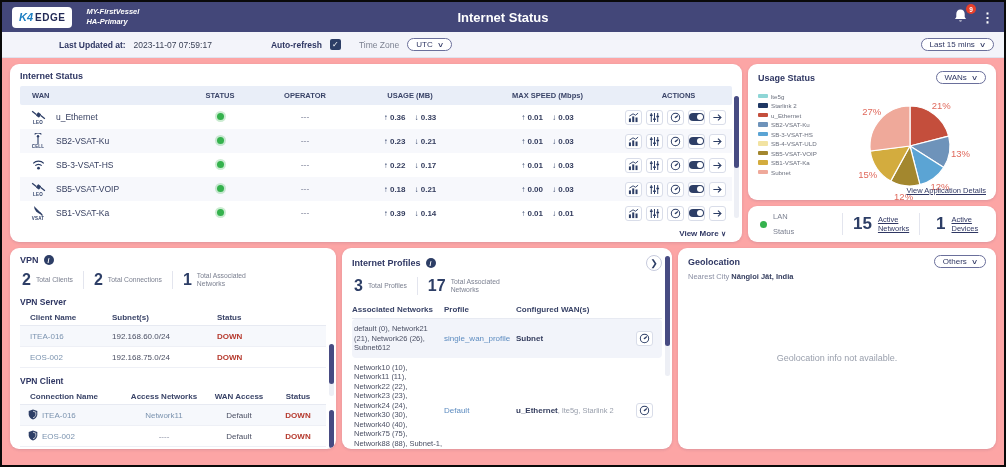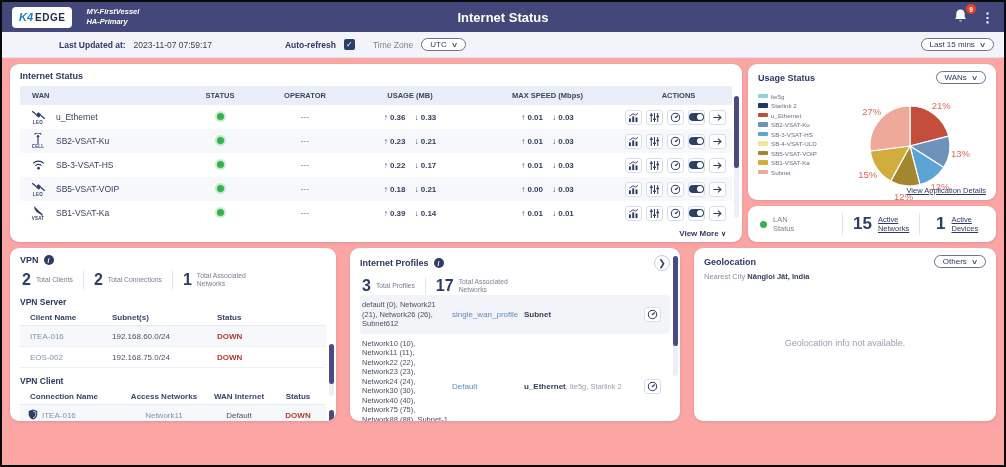--- a/index.html
+++ b/index.html
@@ -23,21 +23,21 @@
   .subbar .lbl { font-weight:bold; color:#2f3763;padding-left:47px; }
   .chk { width:11px; height:11px; background:#2d3e66; border-radius:2px; color:#fff; font-size:8px; display:flex; align-items:center; justify-content:center; cursor:pointer; }
   .pill { border:1px solid #6a6f9b; border-radius:10px; padding:1px 8px; font-size:8px; color:#2f3763; display:inline-flex; align-items:center; gap:5px; background:#fff; cursor:pointer; white-space:nowrap; }
   .pill .chev { font-size:7px; transform:scaleX(1.4); }
   .subbar-right { margin-left:auto; }
 
   
   .content { padding:6px 8px; }
   .card { background:#fff; border-radius:9px; box-shadow:0 1px 3px rgba(40,45,90,.14); position:relative; }
   .row-top { display:flex; gap:6px; }
-  .row-bottom { display:flex; gap:14px; margin-top:6px; height:173px; }
+  .row-bottom { display:flex; gap:6px; margin-top:6px; height:201px; }
 
   .card-title { font-size:9px; font-weight:bold; color:#2f3763; }
 
   
   .ist-card { flex:1; height:178px; padding:7px 10px; overflow:hidden; }
   .ist-table { margin-top:5px; }
   .t-head, .t-row { display:grid; grid-template-columns:160px 80px 90px 120px 155px 1fr; align-items:center; }
   .t-head { background:#e9eef8; height:19px; font-size:7.5px; font-weight:bold; color:#3a4468; border-radius:2px; }
   .t-head > div:first-child { padding-left:12px; }
   .t-head > div { text-align:center; }
@@ -68,21 +68,21 @@
   .usage-body { display:flex; margin-top:2px; }
   .legend { width:72px; padding-top:4px; }
   .legend-item { display:flex; align-items:center; gap:3px; margin:2.5px 0; }
   .swatch { width:10px; height:4.5px; border-radius:1px; flex:none; }
   .legend-label { font-size:6.2px; color:#6a6f7d; white-space:nowrap; }
   .pie-wrap { flex:1; display:flex; justify-content:center; }
   .usage-link { position:absolute; right:10px; bottom:5px; font-size:7.5px; color:#2f3763; text-decoration:underline; cursor:pointer; }
 
   .lan-card { height:36px; display:flex; align-items:center; padding:0 12px; }
   .lan-left { display:flex; align-items:center; gap:6px; width:72px; }
-  .lan-lbl { font-size:7.5px; color:#7c8191; line-height:9px; }
+  .lan-lbl { font-size:7.5px; color:#7c8191; line-height:15px; }
   .lan-div { width:1px; height:22px; background:#e3e5ee; margin:0 10px; }
   .lan-stat { display:flex; align-items:center; gap:6px; flex:1; justify-content:center; }
   .big-num { font-size:17px; font-weight:bold; color:#2d3e66; }
   .lan-link { font-size:7.5px; color:#2f3763; text-decoration:underline; line-height:9px; cursor:pointer; }
 
   
   .vpn-card { width:326px; padding:7px 10px; overflow:hidden; }
   .info-i { width:10px; height:10px; border-radius:50%; background:#2d3e66; color:#fff; font-size:6.5px; font-style:italic; font-weight:bold; display:inline-flex; align-items:center; justify-content:center; margin-left:5px; cursor:pointer; }
   .stats-row { display:flex; margin-top:6px; }
   .stat { display:flex; align-items:center; gap:5px; padding:0 10px; border-left:1px solid #e3e5ee; }
@@ -141,21 +141,21 @@
         </svg>
         <span class="badge">9</span>
       </div>
       <span class="kebab">⋮</span>
     </div>
   </div>
 
   <div class="subbar">
     <span class="lbl">Last Updated at:</span>
     <span>2023-11-07 07:59:17</span>
-    <span class="lbl" style="margin-left:18px">Auto-refresh</span>
+    <span class="lbl" style="margin-left:4px">Auto-refresh</span>
     <span class="chk">✓</span>
     <span style="margin-left:10px;color:#7c8191">Time Zone</span>
     <span class="pill">
       <span>UTC</span>
       <span class="chev">∨</span>
     </span>
     <span class="subbar-right pill">
       <span>Last 15 mins</span>
       <span class="chev">∨</span>
     </span>
@@ -585,21 +585,21 @@
               <div class="lnk" style="padding-left:10px">EOS-002</div>
               <div>192.168.75.0/24</div>
               <div class="down">DOWN</div>
             </div>
           </div>
 
         <div class="subsec">VPN Client</div>
         <div class="mini-head cli-grid">
           <div style="padding-left:10px">Connection Name</div>
           <div style="text-align:center">Access Networks</div>
-          <div style="text-align:center">WAN Internet</div>
+          <div style="text-align:center">WAN Access</div>
           <div style="text-align:center">Status</div>
         </div>
         <div id="vpn-client-body">
             <div class="mini-row cli-grid">
               <div class="conn-name" style="padding-left:8px">
                 <span><svg width="10" height="11" viewBox="0 0 10 11">
                     <path d="M5 .5L9.3 2v3.2c0 2.6-1.8 4.6-4.3 5.3C2.5 9.8.7 7.8.7 5.2V2L5 .5z" fill="#2d3e66"></path>
                     <path d="M5 2.2l2.8 1v2.2C7.8 7 6.7 8.3 5 8.8" fill="none" stroke="#fff" stroke-width="0.7"></path>
                   </svg></span>
                 <span class="lnk">ITEA-016</span>
@@ -638,20 +638,26 @@
         <div class="stats-row" id="prof-stats">
             <div class="stat">
               <span class="stat-num">3</span>
               <span class="stat-lbl">Total Profiles</span>
             </div>
             <div class="stat">
               <span class="stat-num">17</span>
               <span class="stat-lbl">Total Associated Networks</span>
             </div>
           </div>
+        <div class="prof-grid hdr">
+          <div>Associated Networks</div>
+          <div>Profile</div>
+          <div>Configured WAN(s)</div>
+          <div></div>
+        </div>
         <div id="prof-body">
             <div class="prof-grid prof-row alt">
               <div class="nets">default (0), Network21 (21), Network26 (26), Subnet612</div>
               <div class="prof-link">single_wan_profile</div>
               <div><span class="wan-primary">Subnet</span><span class="wan-secondary"></span></div>
               <div>
                 <button class="abtn">
                   <svg width="11" height="11" viewBox="0 0 12 12">
                     <circle cx="6" cy="6" r="4.6" fill="none" stroke="currentColor" stroke-width="1.1"></circle>
                     <path d="M6 6l2.6-2.2" stroke="currentColor" stroke-width="1.2"></path>

